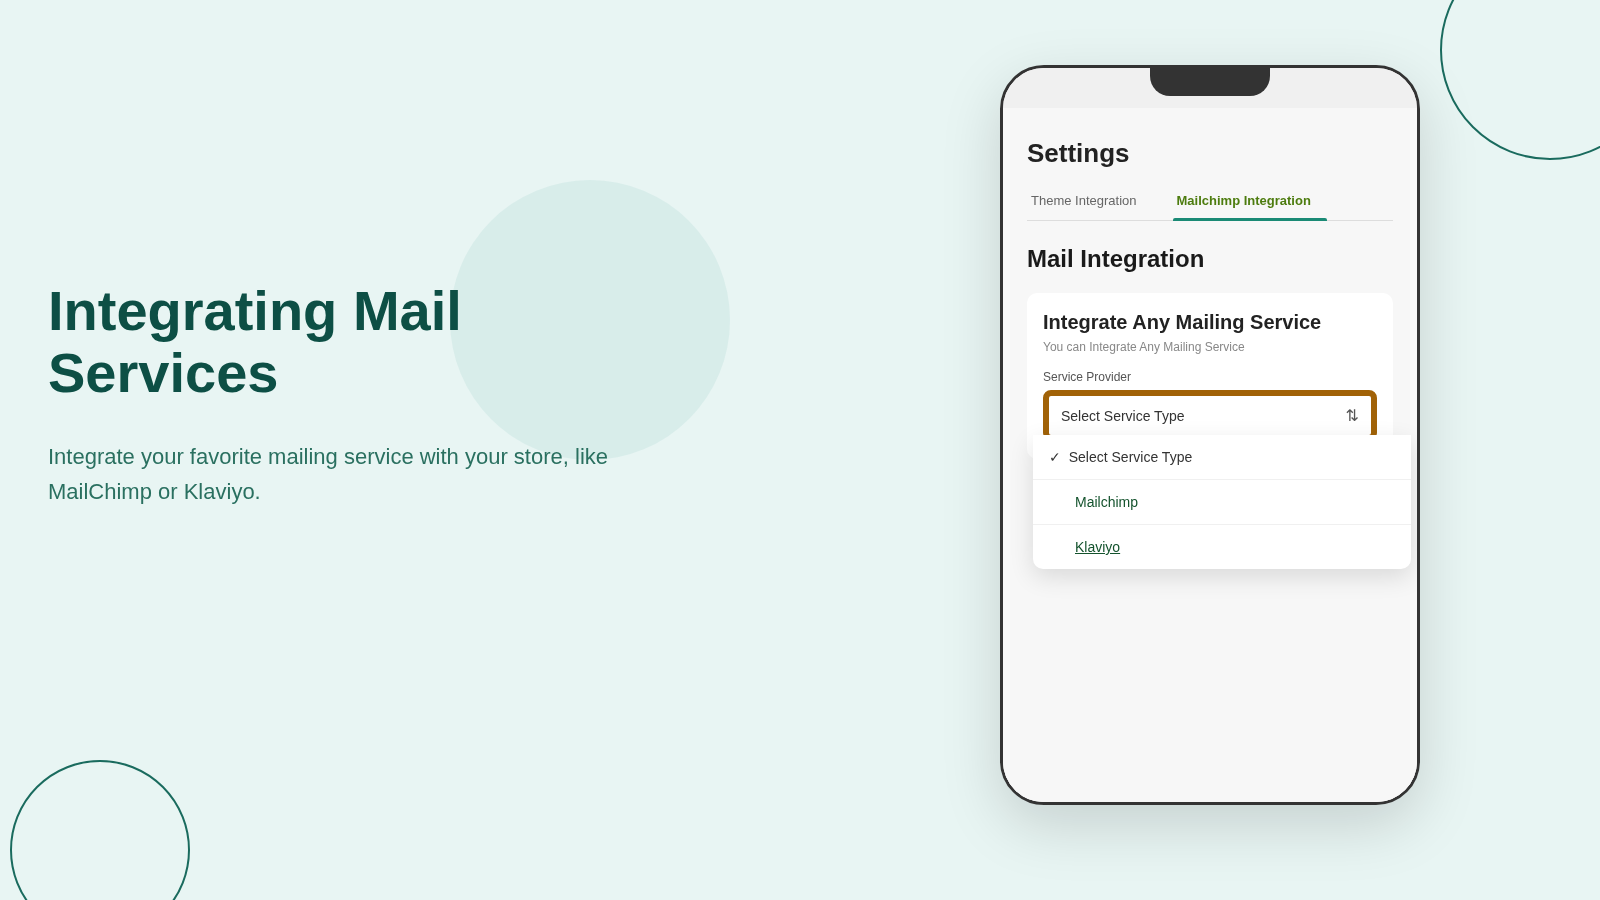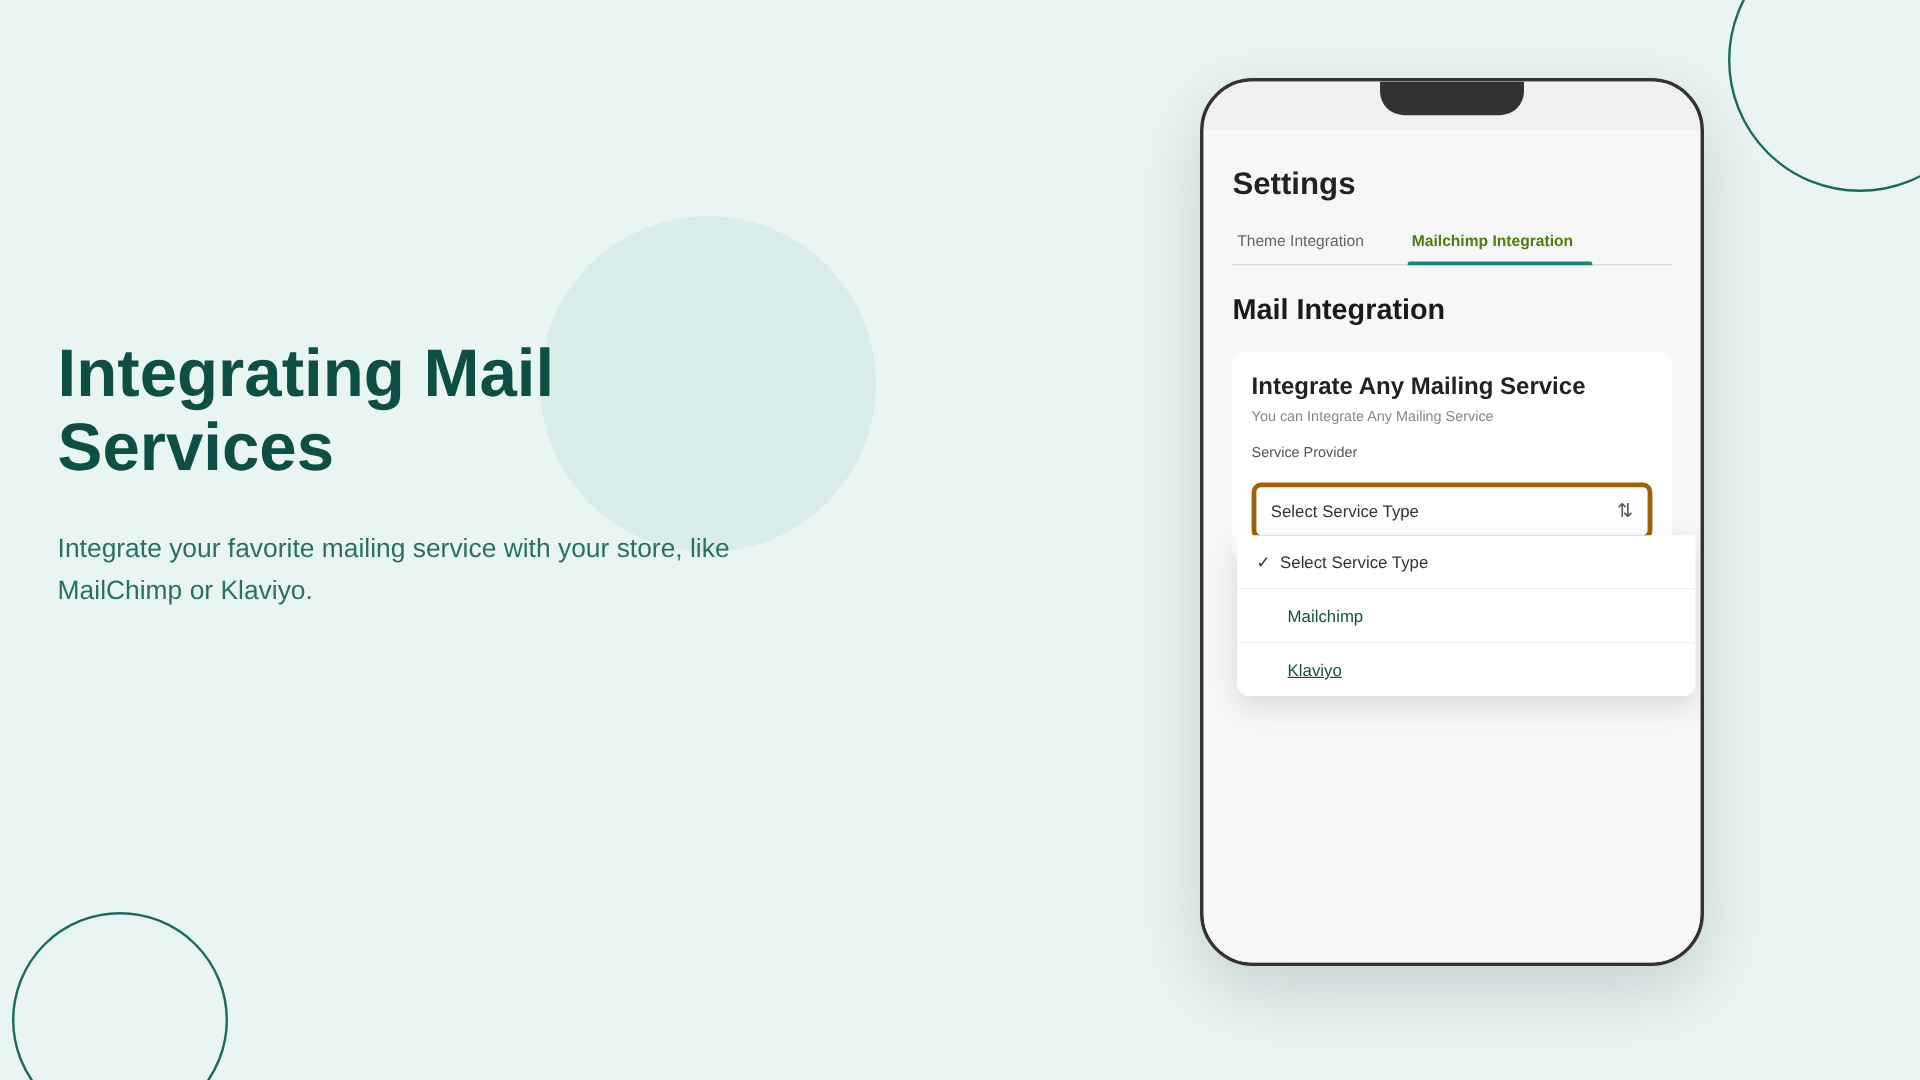--- a/index.html
+++ b/index.html
@@ -201,27 +201,27 @@
 
     .integration-card-desc {
       font-size: 12px;
       color: #888;
       margin-bottom: 16px;
     }
 
     .label-text {
       font-size: 12px;
       color: #555;
-      margin-bottom: 18px;
+      margin-bottom: 6px;
     }
 
     .select-box {
       width: 100%;
       background: #fff;
-      border: 4px solid #a16207;
+      border: 6px solid #a16207;
       border-radius: 8px;
       padding: 10px 12px;
       font-size: 14px;
       color: #333;
       display: flex;
       justify-content: space-between;
       align-items: center;
       cursor: pointer;
       position: relative;
     }

